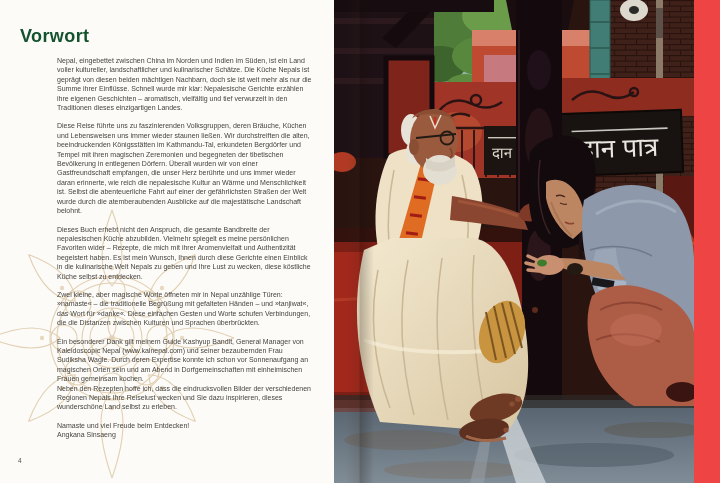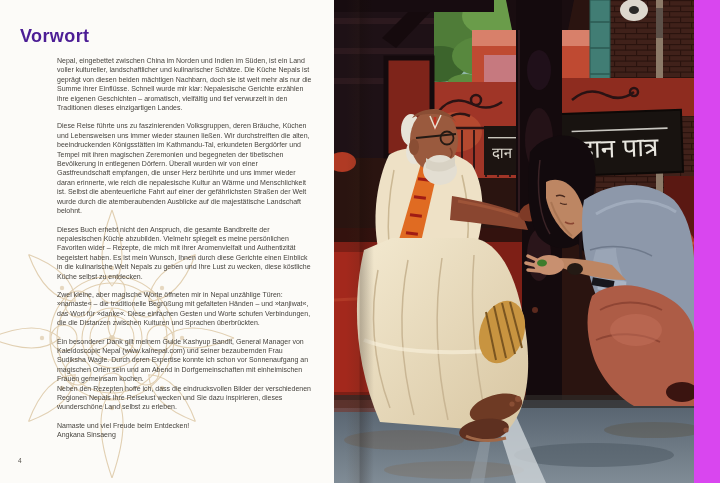--- a/index.html
+++ b/index.html
@@ -9,39 +9,39 @@
     position:relative;
   }
   .spread{display:flex;width:720px;height:483px;}
   
   .left-page{
     position:relative;width:360px;height:483px;background:#fcfbf8;overflow:hidden;
   }
   .ornament{position:absolute;left:-48px;top:178px;pointer-events:none;}
   .page-title{
     position:absolute;left:20px;top:26px;margin:0;
-    font-size:18px;font-weight:700;letter-spacing:.4px;color:#4c1d95;z-index:2;
+    font-size:18px;font-weight:700;letter-spacing:.4px;color:#14532d;z-index:2;
   }
   .text-block{
     position:absolute;left:57px;top:56px;width:256px;z-index:2;
     font-size:7px;line-height:9.4px;color:#47443f;
   }
   .text-block p{margin:0 0 9px 0;}
   .text-block p.nogap{margin-bottom:0;}
   .closing{margin-top:9px;}
   .signature{
     position:absolute;left:57px;top:431px;z-index:2;
     font-size:7px;color:#47443f;
   }
   .page-number{
     position:absolute;left:18px;top:457px;z-index:2;
     font-size:6.5px;color:#55524c;
   }
   
-  .right-page{position:relative;width:416px;height:483px;overflow:hidden;background:#d946ef;}
+  .right-page{position:relative;width:416px;height:483px;overflow:hidden;background:#ef4444;}
   .gutter{
     position:absolute;left:346px;top:0;width:28px;height:483px;z-index:5;pointer-events:none;
     background:linear-gradient(90deg,rgba(60,40,20,0) 0%,rgba(60,40,20,.12) 45%,rgba(20,10,5,.25) 52%,rgba(60,40,20,0) 100%);
   }
 </style>
 </head>
 <body>
 
 <div class="spread">
 

